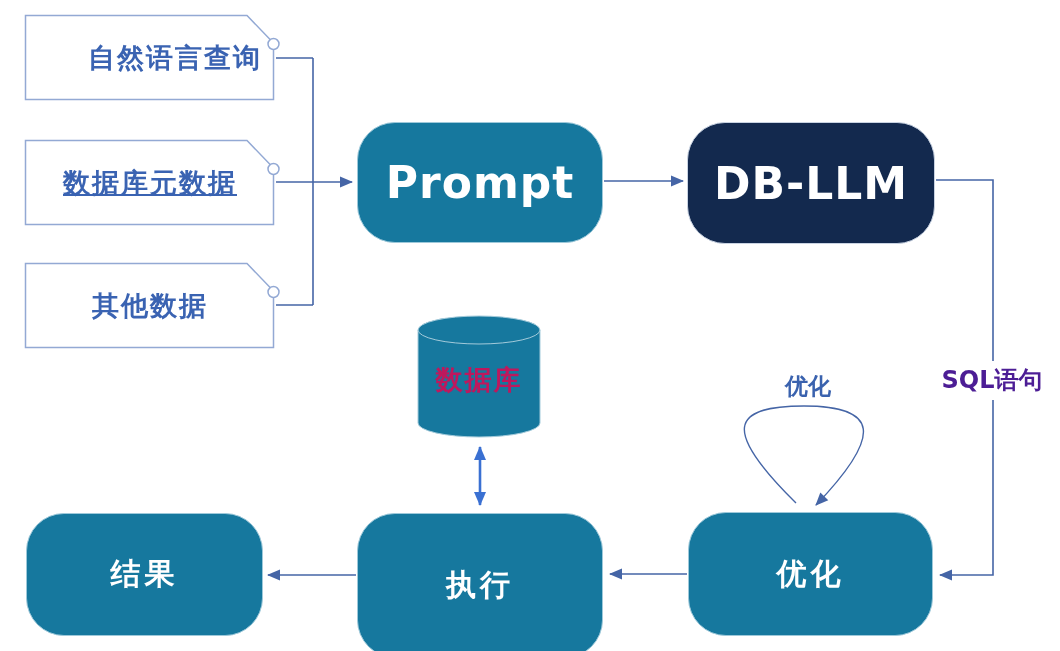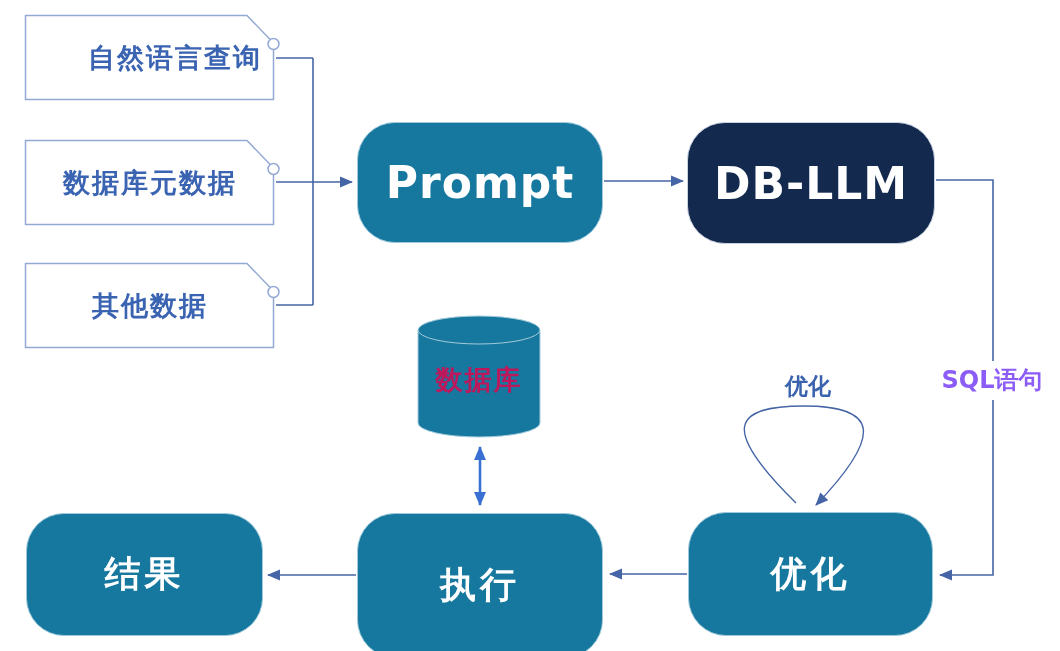--- a/index.html
+++ b/index.html
@@ -16,30 +16,30 @@
     color:#3a63b2;font-size:27px;font-weight:600;letter-spacing:2px;
   }
   .node{
     position:absolute;border-radius:38px;background:#16789e;
     border:1px solid #9ec9da;
     display:flex;align-items:center;justify-content:center;
     color:#ffffff;font-weight:bold;box-sizing:border-box;
   }
   .node.navy{background:#13294e;border-color:#c9d3e2;}
   .node .txt{font-size:44px;letter-spacing:1px;}
-  .node .txt-cn{font-size:36px;letter-spacing:4px;}
+  .node .txt-cn{font-size:30px;letter-spacing:4px;}
 
   .cyl-label{
     position:absolute;left:418px;top:362px;width:122px;text-align:center;
     color:#be185d;font-weight:bold;font-size:27px;letter-spacing:2px;
   }
   .edge-label{
     position:absolute;font-weight:bold;text-align:center;background:#ffffff;
   }
-  #sql-label{left:941px;top:364px;width:102px;font-size:24px;color:#8b5cf6;}
+  #sql-label{left:941px;top:364px;width:102px;font-size:24px;color:#4c1d95;}
   #loop-label{left:768px;top:371px;width:80px;font-size:23px;color:#3a62ae;background:transparent;}
 </style>
 </head>
 <body>
 
 <div id="canvas">
 
   <svg id="wires" viewBox="0 0 1060 651" xmlns="http://www.w3.org/2000/svg">
     <defs>
       <marker id="arr" markerUnits="userSpaceOnUse" markerWidth="15" markerHeight="13" viewBox="0 0 15 13" refX="13" refY="6.5" orient="auto-start-reverse">
@@ -84,21 +84,21 @@
 
     <path d="M480 447 V505" stroke="#3a70d2" stroke-width="2.6" fill="none" marker-start="url(#arrBright)" marker-end="url(#arrBright)"></path>
 
     <g fill="#16789e" stroke="#a4cbdb" stroke-width="1">
       <path d="M418 330 V423 A61 14 0 0 0 540 423 V330 Z"></path>
       <ellipse cx="479" cy="330" rx="61" ry="14"></ellipse>
     </g>
   </svg>
 
   <div class="callout-label" style="left:25px;top:15px;padding-left:25px;">自然语言查询</div>
-  <div class="callout-label" style="left:25px;top:140px;">数据库元数据</div>
+  <div class="callout-label" style="left:25px;top:140px;text-decoration:underline;">数据库元数据</div>
   <div class="callout-label" style="left:25px;top:263px;">其他数据</div>
 
   <div class="node" style="left:357px;top:122px;width:246px;height:121px;">
     <span class="txt">Prompt</span>
   </div>
 
   <div class="node navy" style="left:687px;top:122px;width:248px;height:122px;">
     <span class="txt">DB-LLM</span>
   </div>
 

